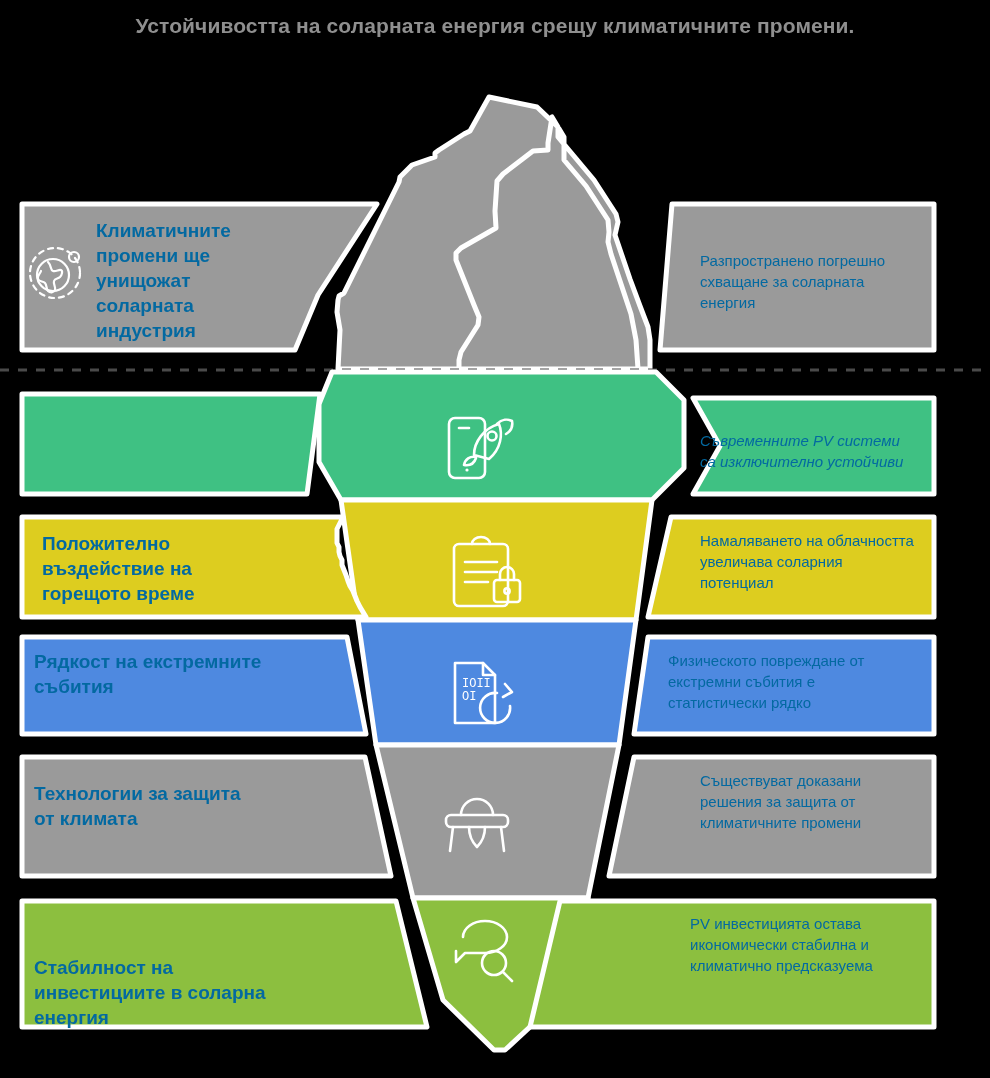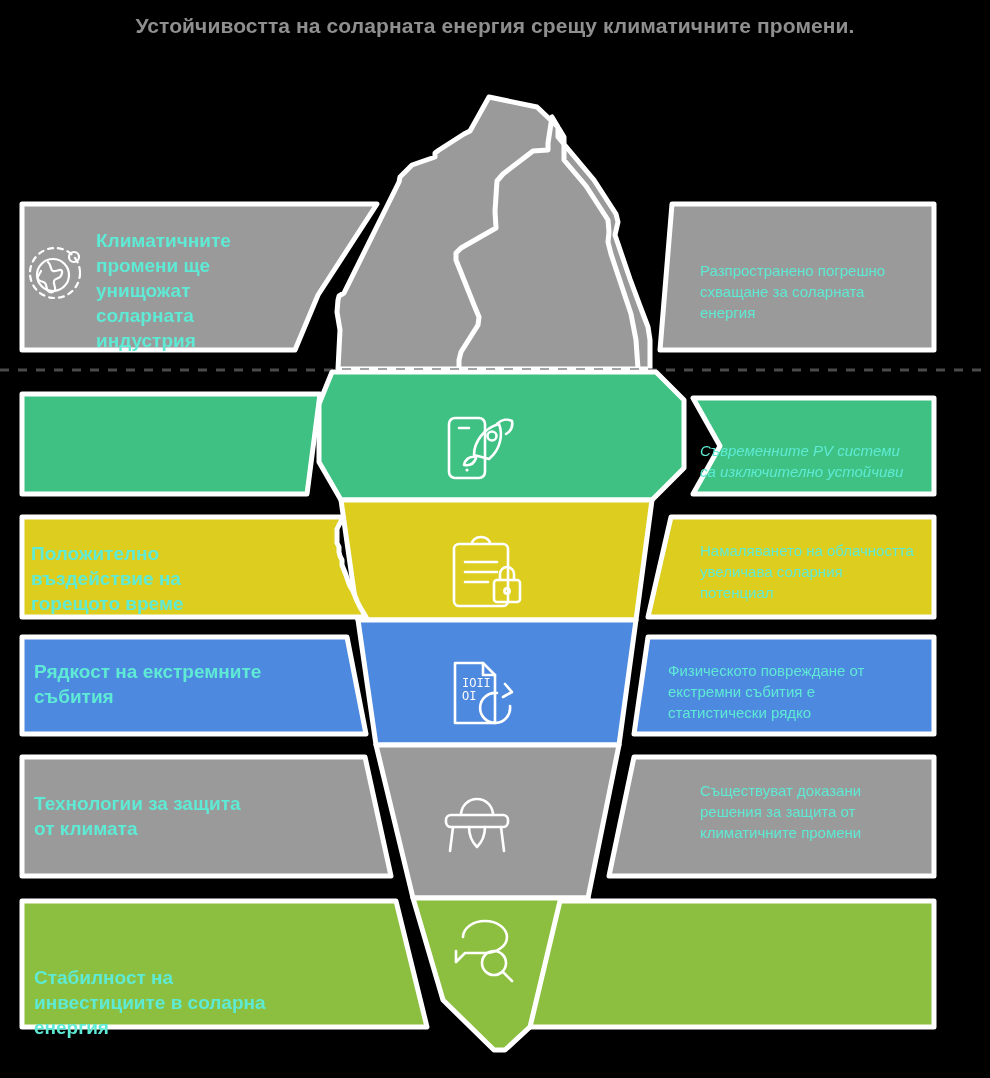--- a/index.html
+++ b/index.html
@@ -4,21 +4,21 @@
 <style>
   html,body{margin:0;padding:0;background:#000;}
   body{width:990px;height:1078px;overflow:hidden;
        font-family:"Liberation Sans","DejaVu Sans",sans-serif;}
   #stage{position:relative;width:990px;height:908px;background:#000;}
   #art{position:absolute;inset:0;}
   #title{
     position:absolute;left:0;top:14px;width:990px;text-align:center;
     color:#8f8f8f;font-size:21px;font-weight:bold;letter-spacing:.1px;
   }
-  .lbl{position:absolute;color:#5eead4;margin-top:10px;}
+  .lbl{position:absolute;color:#0369a1;}
   .lbl-left{font-weight:bold;font-size:19px;line-height:25px;text-align:left;}
   .lbl-right{font-weight:normal;font-size:15px;line-height:21px;text-align:left;}
 </style>
 </head>
 <body>
 
 <div id="stage">
 
   <div id="title">Устойчивостта на соларната енергия срещу климатичните промени.</div>
 
@@ -119,24 +119,25 @@
       <circle cx="74" cy="257" r="5"></circle>
     </g>
 
   </svg>
 
   <div class="lbl lbl-left" style="left:96px;top:218px;width:190px;">Климатичните промени ще унищожат соларната индустрия</div>
   <div class="lbl lbl-right" style="left:700px;top:250px;width:218px;">Разпространено погрешно схващане за соларната енергия</div>
 
   <div class="lbl lbl-right" style="left:700px;top:430px;width:218px;font-style:italic;">Съвременните PV системи са изключително устойчиви</div>
 
-  <div class="lbl lbl-left" style="left:31px;top:531px;width:240px;">Положително въздействие на горещото време</div>
+  <div class="lbl lbl-left" style="left:42px;top:531px;width:240px;">Положително въздействие на горещото време</div>
   <div class="lbl lbl-left" style="left:34px;top:649px;width:230px;">Рядкост на екстремните събития</div>
 
   <div class="lbl lbl-right" style="left:700px;top:530px;width:218px;">Намаляването на облачността увеличава соларния потенциал</div>
   <div class="lbl lbl-right" style="left:668px;top:650px;width:228px;">Физическото повреждане от екстремни събития е статистически рядко</div>
 
   <div class="lbl lbl-left" style="left:34px;top:781px;width:230px;">Технологии за защита от климата</div>
   <div class="lbl lbl-right" style="left:700px;top:770px;width:218px;">Съществуват доказани решения за защита от климатичните промени</div>
 
   <div class="lbl lbl-left" style="left:34px;top:955px;width:250px;">Стабилност на инвестициите в соларна енергия</div>
+  <div class="lbl lbl-right" style="left:690px;top:913px;width:228px;">PV инвестицията остава икономически стабилна и климатично предсказуема</div>
 
 </div>
 
 </body></html>

